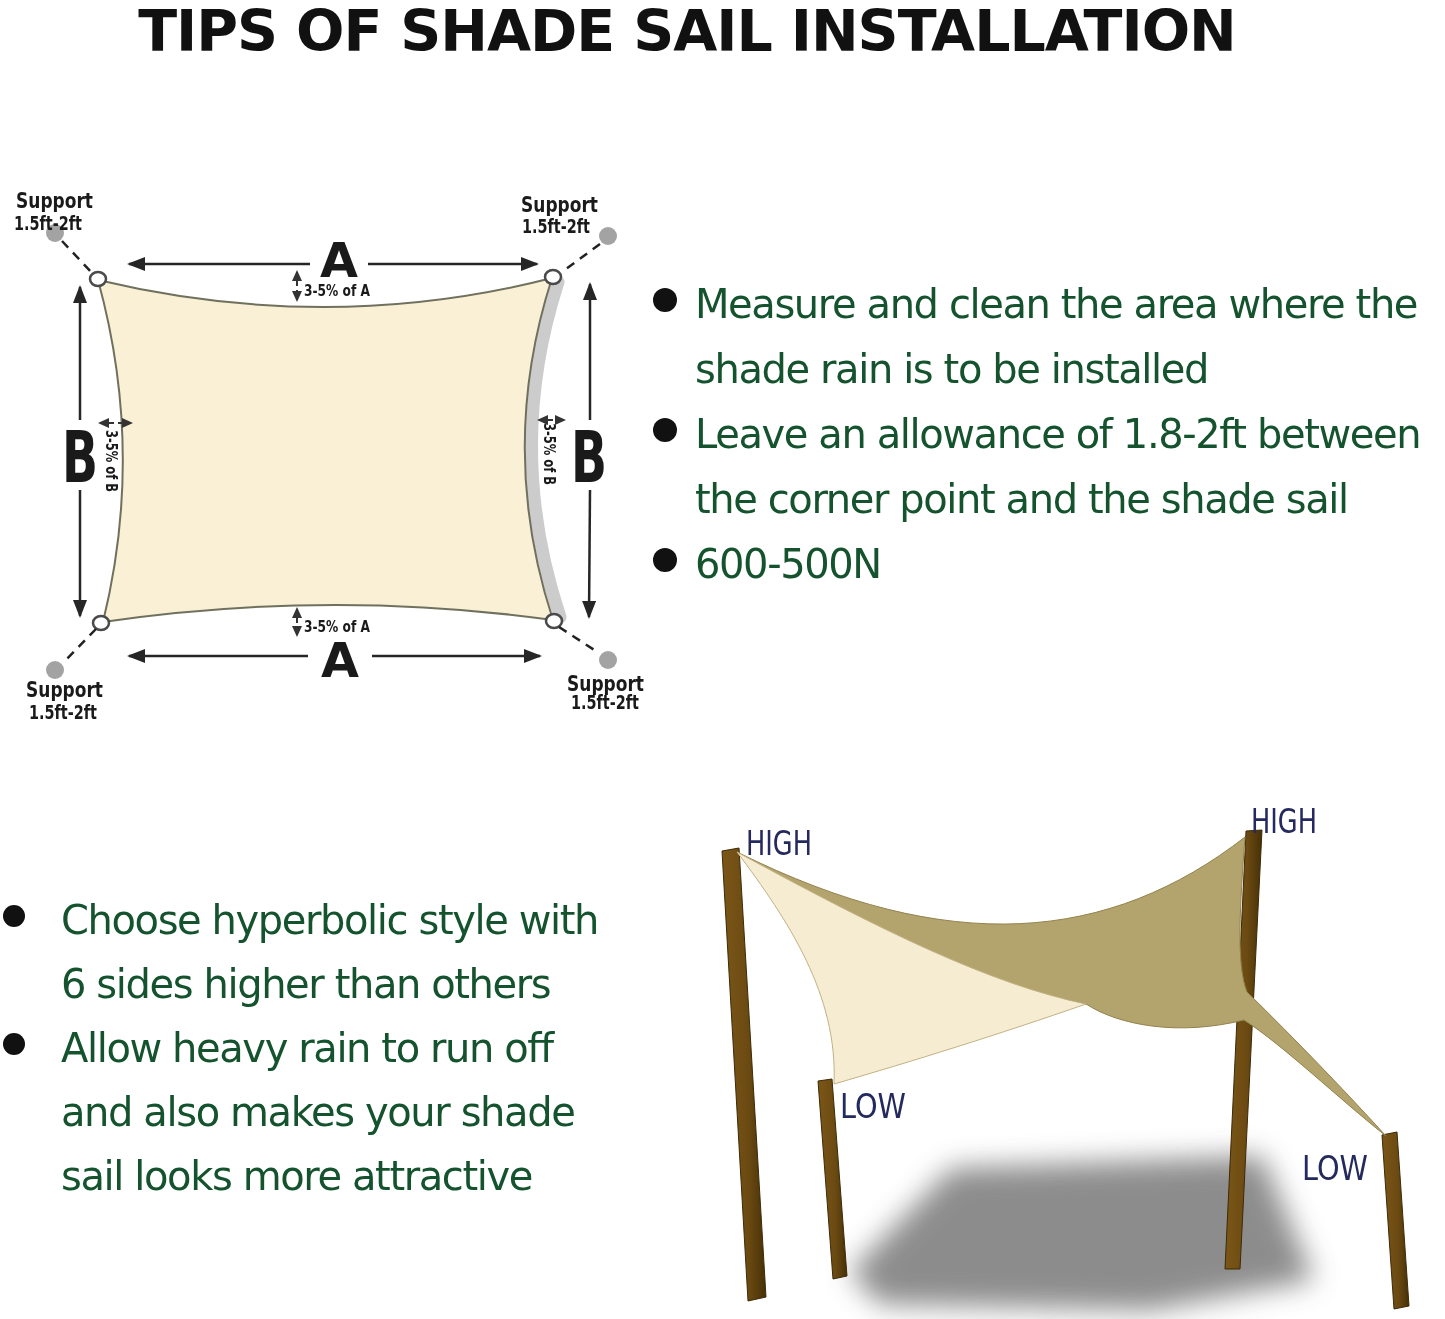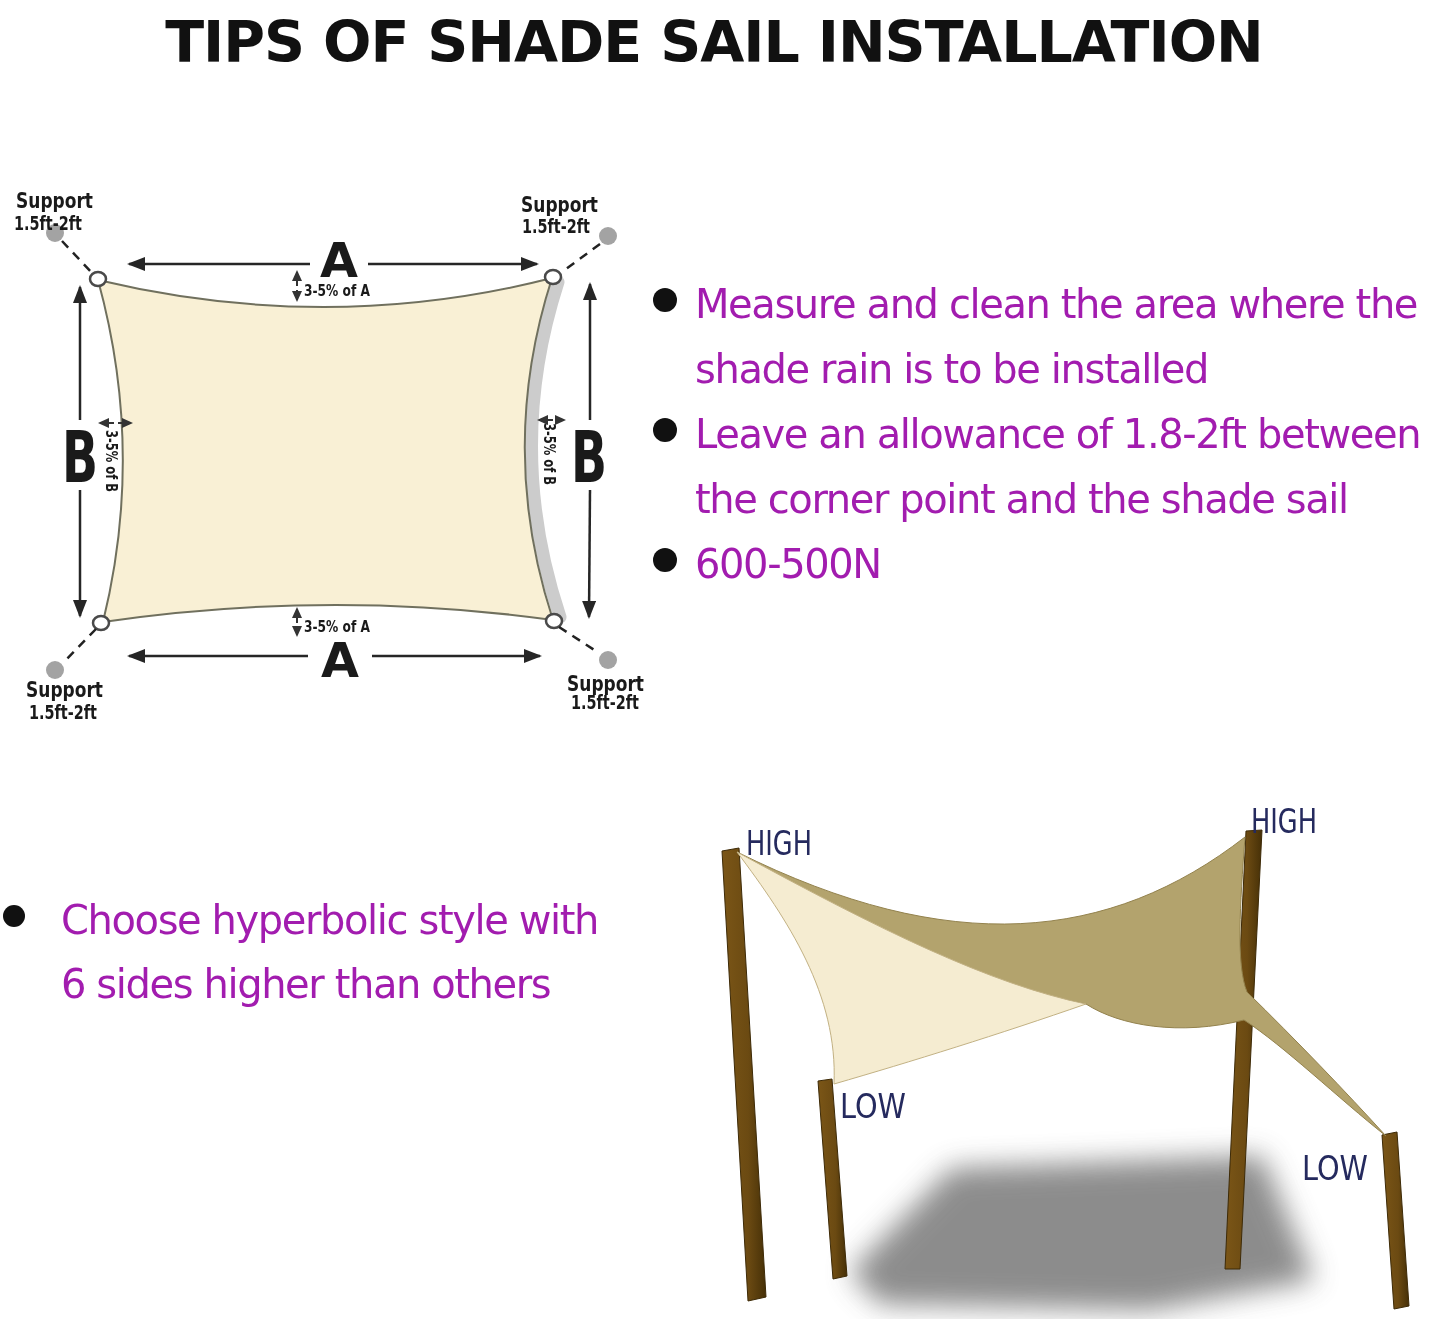--- a/index.html
+++ b/index.html
@@ -3,36 +3,35 @@
 <meta charset="utf-8">
 <style>
   html,body{margin:0;padding:0;background:#ffffff;}
   #canvas{
     position:relative;width:1445px;height:1319px;background:#ffffff;overflow:hidden;
     font-family:"DejaVu Sans","Liberation Sans",sans-serif;color:#1a1a1a;
   }
   svg{font-family:inherit;}
   
   #title{
-    position:absolute;left:0;top:11px;width:1374px;text-align:center;
+    position:absolute;left:0;top:0;width:1374px;text-align:center;
     font-size:57px;font-weight:bold;letter-spacing:-1px;line-height:62px;color:#111;
     white-space:nowrap;
-    padding-left:27px;
   }
   
   .tips{position:absolute;}
   #tips-right{left:653px;top:272px;width:792px;}
   #tips-bottom-left{left:3px;top:888px;width:640px;}
   .tip-item{display:flex;align-items:flex-start;}
   #tips-right .tip-item{gap:18px;}
   #tips-bottom-left .tip-item{gap:36px;}
   .dot{flex:none;border-radius:50%;background:#111;}
   #tips-right .dot{width:24px;height:24px;margin-top:16px;}
   #tips-bottom-left .dot{width:22px;height:22px;margin-top:17px;}
-  .tip-lines{font-size:40px;letter-spacing:-1.4px;white-space:nowrap;color:#a21caf;}
+  .tip-lines{font-size:40px;letter-spacing:-1.4px;white-space:nowrap;color:#14532d;}
   #tips-right .tip-lines{line-height:65px;}
   #tips-bottom-left .tip-lines{line-height:64px;}
   
   #diagram{position:absolute;left:0;top:180px;}
   #illustration{position:absolute;left:690px;top:790px;}
   .dg-text{font-weight:bold;fill:#1a1a1a;}
 </style>
 </head>
 <body>
 
@@ -139,20 +138,28 @@
       </div>
     </div>
   </div>
 
   <div id="tips-bottom-left" class="tips">
     <div class="tip-item">
       <div class="dot"></div>
       <div class="tip-lines">
         <div>Choose hyperbolic style with</div>
         <div>6 sides higher than others</div>
+      </div>
+    </div>
+    <div class="tip-item">
+      <div class="dot"></div>
+      <div class="tip-lines">
+        <div>Allow heavy rain to run off</div>
+        <div>and also makes your shade</div>
+        <div>sail looks more attractive</div>
       </div>
     </div>
   </div>
 
   <svg id="illustration" width="755" height="529" viewBox="690 790 755 529">
     <defs>
       <filter id="soft" x="-30%" y="-30%" width="160%" height="160%">
         <feGaussianBlur stdDeviation="14"></feGaussianBlur>
       </filter>
       <linearGradient id="postGrad" x1="0" y1="0" x2="1" y2="0">

